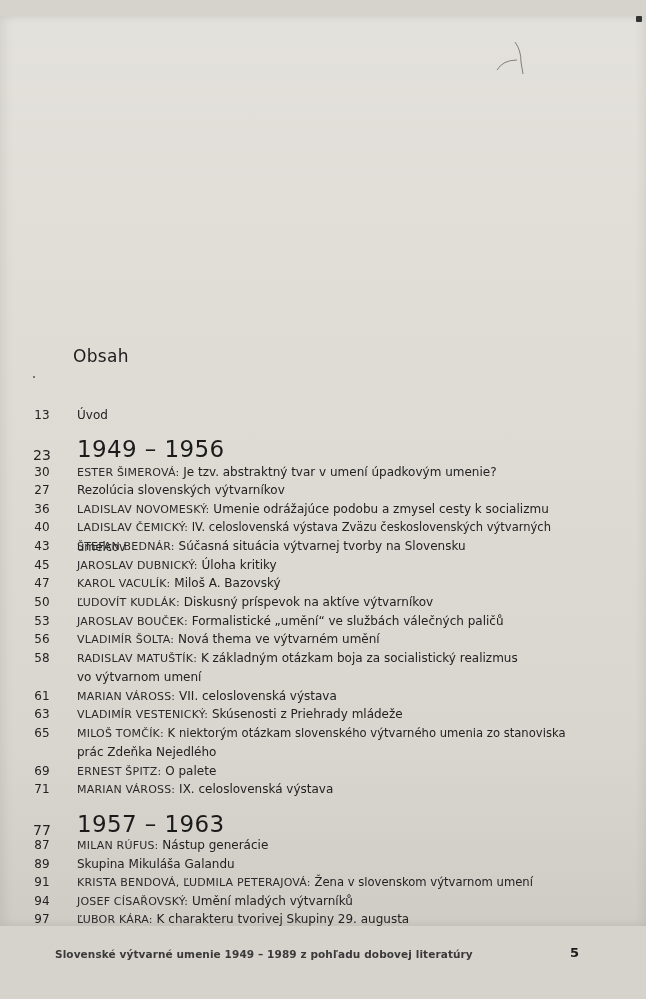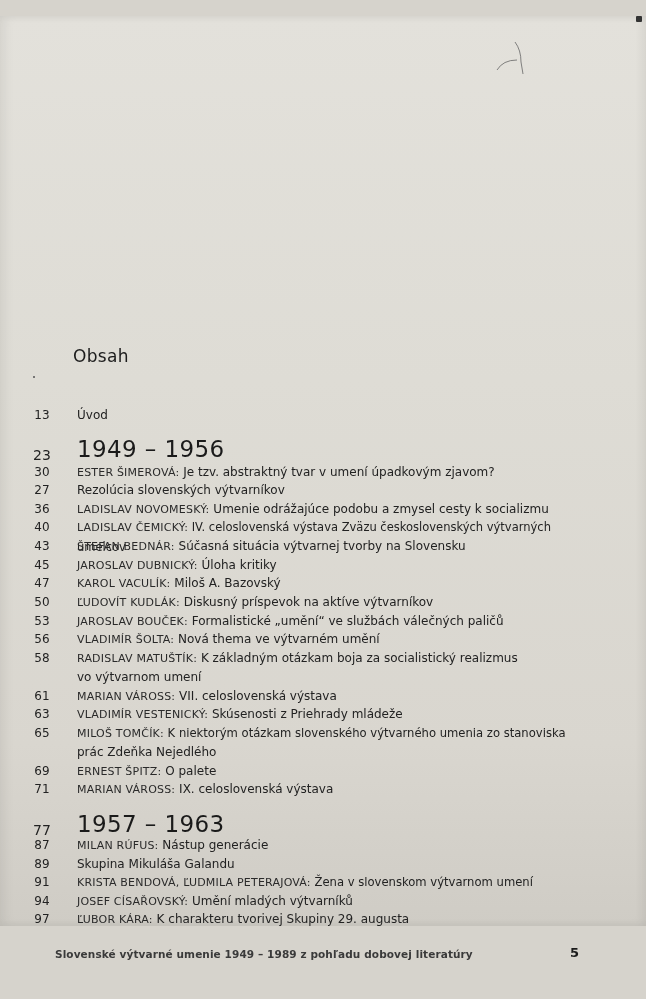--- a/index.html
+++ b/index.html
@@ -65,21 +65,21 @@
     <span class="text">Úvod</span>
   </div>
 
   <div class="entry section" style="top:428px">
     <span class="num">23</span>
     <span class="text">1949 – 1956</span>
   </div>
 
   <div class="entry" style="top:447px">
     <span class="num">30</span>
-    <span class="text"><span class="author">ESTER ŠIMEROVÁ:</span> <span>Je tzv. abstraktný tvar v umení úpadkovým zjavom?</span></span>
+    <span class="text"><span class="author">ESTER ŠIMEROVÁ:</span> <span>Je tzv. abstraktný tvar v umení úpadkovým umenie?</span></span>
   </div>
 
   <div class="entry" style="top:465px">
     <span class="num">27</span>
     <span class="text">Rezolúcia slovenských výtvarníkov</span>
   </div>
 
   <div class="entry" style="top:484px">
     <span class="num">36</span>
     <span class="text"><span class="author">LADISLAV NOVOMESKÝ:</span> <span>Umenie odrážajúce podobu a zmysel cesty k socializmu</span></span>

